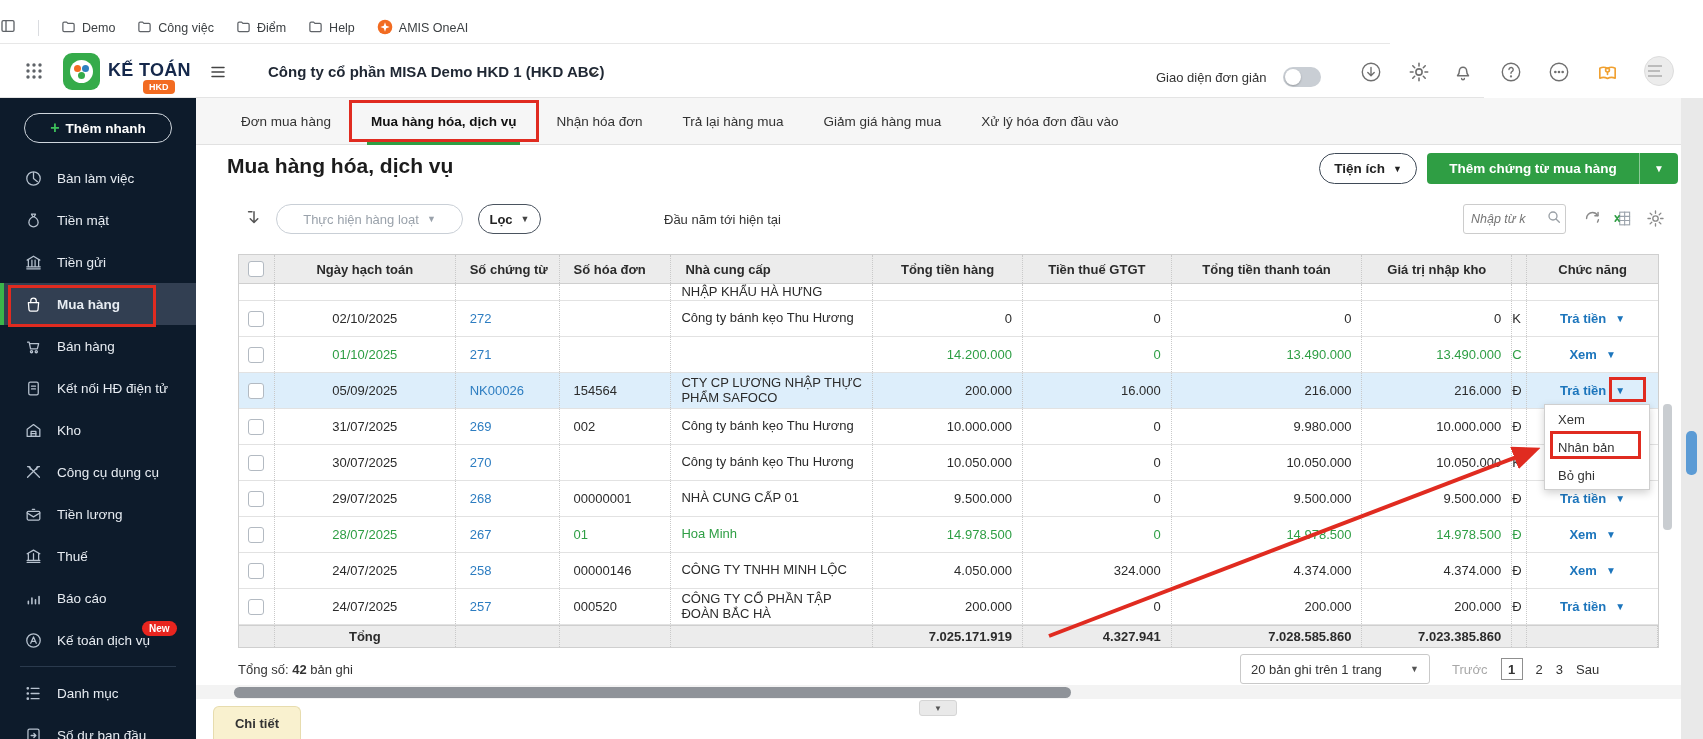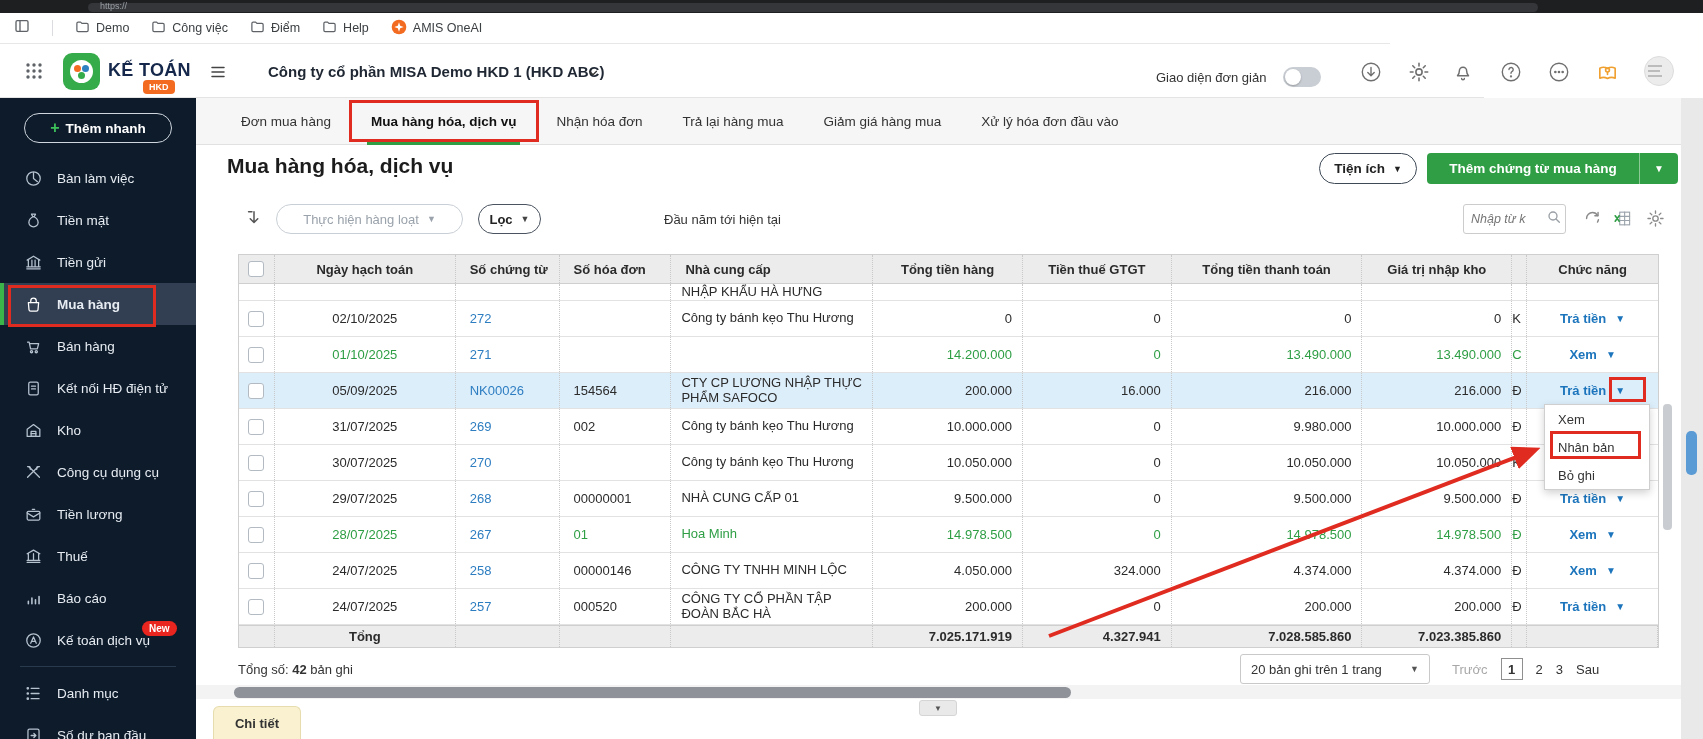--- a/index.html
+++ b/index.html
@@ -3,21 +3,21 @@
 <meta charset="utf-8">
 <style>
   * { margin:0; padding:0; box-sizing:border-box; }
   body { font-family:"Liberation Sans", sans-serif; background:#fff; }
   #canvas { position:relative; width:1703px; height:739px; overflow:hidden; background:#fff; }
 
   
   #browser-top { position:absolute; left:0; top:0; width:1703px; height:13px; background:#1e1f21; }
   #url-pill { position:absolute; left:88px; top:3px; width:1450px; height:9px; background:#35363a; border-radius:5px; }
   #url-text { position:absolute; left:100px; top:0px; font-size:9px; color:#9aa0a6; line-height:13px; }
-  #bookmarks-bar { position:absolute; left:0; top:13px; width:1390px; height:31px; background:#fff; border-bottom:1px solid #e7e7e7; display:flex; align-items:center; padding-left:14px; gap:22px; }
+  #bookmarks-bar { position:absolute; left:0; top:13px; width:1390px; height:31px; background:#fff; border-bottom:1px solid #e7e7e7; display:flex; align-items:center; gap:22px; }
   .bm-item { display:flex; align-items:center; gap:6px; font-size:12.5px; color:#3c4043; }
   .bm-sep { width:1px; height:16px; background:#dadce0; }
 
   
   #app-header { position:absolute; left:0; top:44px; width:1484px; height:54px; background:#fff; border-bottom:1px solid #e4e4e4; }
   #grid-btn { position:absolute; left:25px; top:18px; }
   #logo-square { position:absolute; left:63px; top:9px; width:37px; height:37px; background:#35ab4a; border-radius:9px; }
   #logo-circle { position:absolute; left:7px; top:7px; width:23px; height:23px; background:#fff; border-radius:50%; }
   .logo-dot { position:absolute; border-radius:50%; }
   #app-name { position:absolute; left:108px; top:16px; font-size:18px; font-weight:bold; color:#15284b; letter-spacing:.3px; }
@@ -121,24 +121,20 @@
 
   
   .annot { position:absolute; border:3px solid #e02b20; z-index:25; pointer-events:none; }
   #annot-arrow-svg { position:absolute; left:0; top:0; width:1703px; height:739px; z-index:26; pointer-events:none; }
 </style>
 </head>
 <body>
 
 <div id="canvas">
 
-  <div id="browser-top">
-    <div id="url-pill"></div>
-    <div id="url-text">https://</div>
-  </div>
   <div id="bookmarks-bar">
       <span><svg viewBox="0 0 24 24" width="16" height="16" fill="none" stroke="#5f6368" stroke-width="2" stroke-linecap="round" stroke-linejoin="round">
           <rect x="3" y="4" width="18" height="16" rx="2"></rect>
           <path d="M9 4v16"></path>
         </svg></span>
       <span class="bm-sep"></span>
       <div class="bm-item">
         <span><svg viewBox="0 0 24 24" width="15" height="15" fill="none" stroke="#5f6368" stroke-width="2" stroke-linecap="round" stroke-linejoin="round">
             <path d="M3 7a2 2 0 012-2h4l2 2h8a2 2 0 012 2v9a2 2 0 01-2 2H5a2 2 0 01-2-2z"></path>
           </svg></span>

